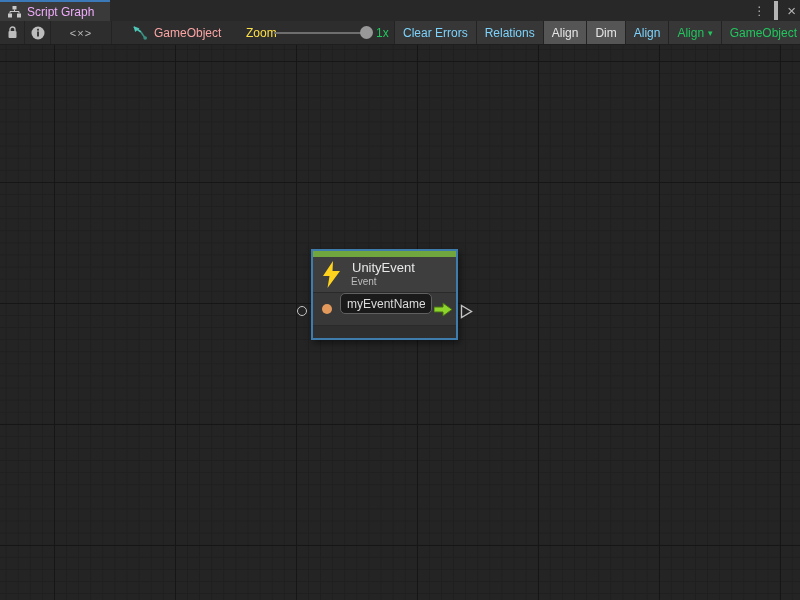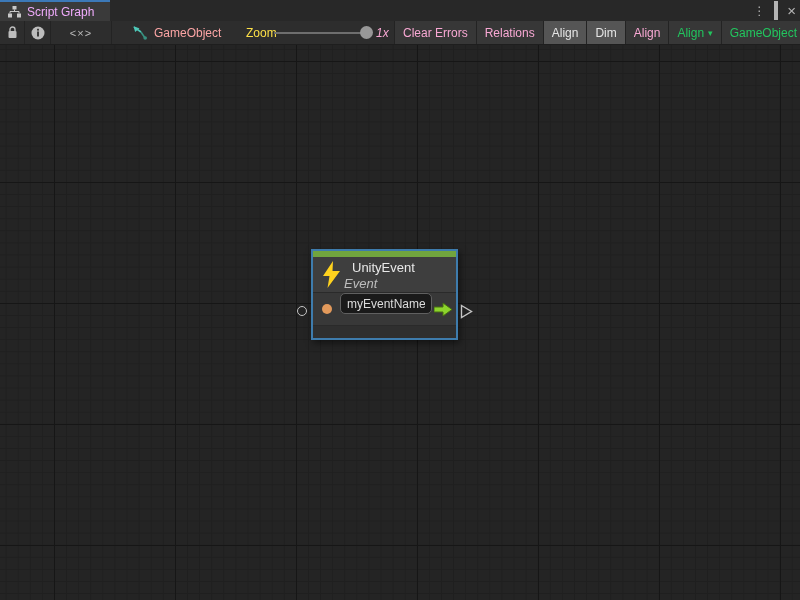--- a/index.html
+++ b/index.html
@@ -35,25 +35,25 @@
     border-right:1px solid #232323; cursor:pointer;
   }
   .tb-lock { left:0; width:25px; }
   .tb-info { left:25px; width:26px; }
   .tb-code { left:51px; width:61px; color:#bdbdbd; font-size:11px; letter-spacing:1px; }
   .graph-ref { position:absolute; left:133px; top:0; height:23px; display:flex; align-items:center; gap:6px; cursor:pointer; }
   .graph-ref-label { color:#fca5a5; }
   .zoom-label { position:absolute; left:246px; top:0; height:23px; display:flex; align-items:center; color:#fde047; }
   .zoom-track { position:absolute; left:274px; top:11px; width:94px; height:2px; background:#6e6e6e; cursor:pointer; }
   .zoom-handle { position:absolute; left:360px; top:5px; width:13px; height:13px; border-radius:50%; background:#989898; cursor:grab; }
-  .zoom-value { position:absolute; left:376px; top:0; height:23px; display:flex; align-items:center; color:#f9a8d4;font-style:italic; }
+  .zoom-value { position:absolute; left:376px; top:0; height:23px; display:flex; align-items:center; color:#22c55e; }
   .tb-buttons { position:absolute; left:394px; top:0; height:23px; display:flex; border-left:1px solid #232323; }
   .tb-buttons .btn {
     height:23px; padding:0 8px; display:flex; align-items:center; gap:4px;
-    background:#373737; border-right:1px solid #232323; color:#f9a8d4; white-space:nowrap; cursor:pointer;
+    background:#373737; border-right:1px solid #232323; color:#7dd3fc; white-space:nowrap; cursor:pointer;
   }
   .tb-buttons .btn.active { background:#555555; color:#e6e6e6; }
   .tb-buttons .btn.disabled { color:#22c55e; cursor:default; }
   .dd-arrow { font-size:9px; color:inherit; }
 
   
   .canvas {
     position:absolute; left:0; top:45px; width:800px; height:555px;
     background-color:#242424;
     background-image:
@@ -69,21 +69,21 @@
   .node {
     position:absolute; left:311px; top:204px; width:147px; height:91px;
     border:2px solid #3e7cad; background:#3e3e3e;
     box-shadow:2px 3px 7px rgba(0,0,0,0.5);
     cursor:move;
   }
   .node-topbar { position:absolute; left:0; top:0; width:100%; height:6px; background:#71a53e; }
   .node-header { position:absolute; left:0; top:6px; width:100%; height:35px; background:#3e3e3e; }
   .bolt-wrap { position:absolute; left:9px; top:4px; }
   .node-title { position:absolute; left:39px; top:3px; font-size:13px; color:#e8e8e8; white-space:nowrap; }
-  .node-subtitle { position:absolute; left:31px; top:19px; font-size:13px; color:#bdbdbd; white-space:nowrap;font-style:italic; }
+  .node-subtitle { position:absolute; left:38px; top:19px; font-size:10px; color:#bdbdbd; white-space:nowrap; }
   .node-ports { position:absolute; left:0; top:41px; width:100%; height:33px; background:#383838; border-top:1px solid #2a2a2a; }
   .port-dot {
     position:absolute; left:9px; top:11px; width:10px; height:10px; border-radius:50%;
     background:#e2995b; cursor:crosshair;
   }
   .event-name-input {
     position:absolute; left:27px; top:0; width:92px; height:21px;
     background:#1a1a1a; border:1px solid #606060; border-radius:5px;
     color:#dcdcdc; font-size:12px; font-family:"Liberation Sans", sans-serif;
     padding:0 6px; outline:none;

